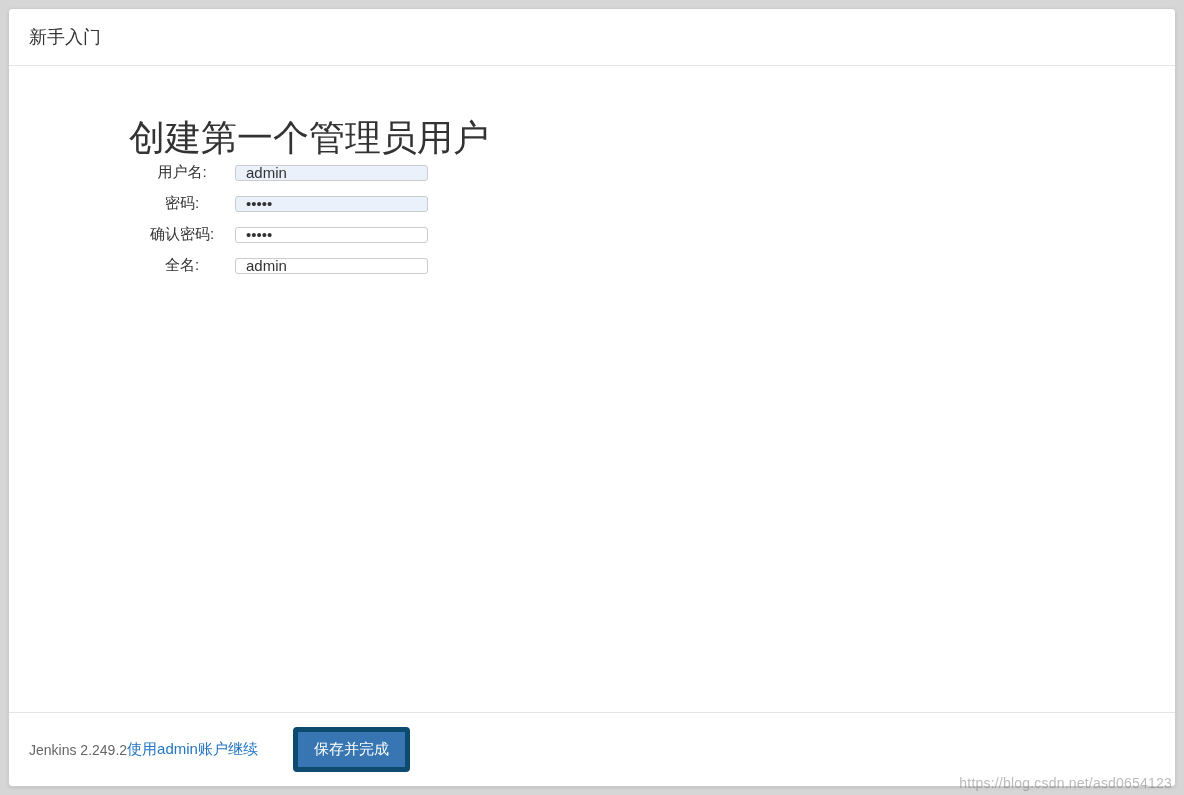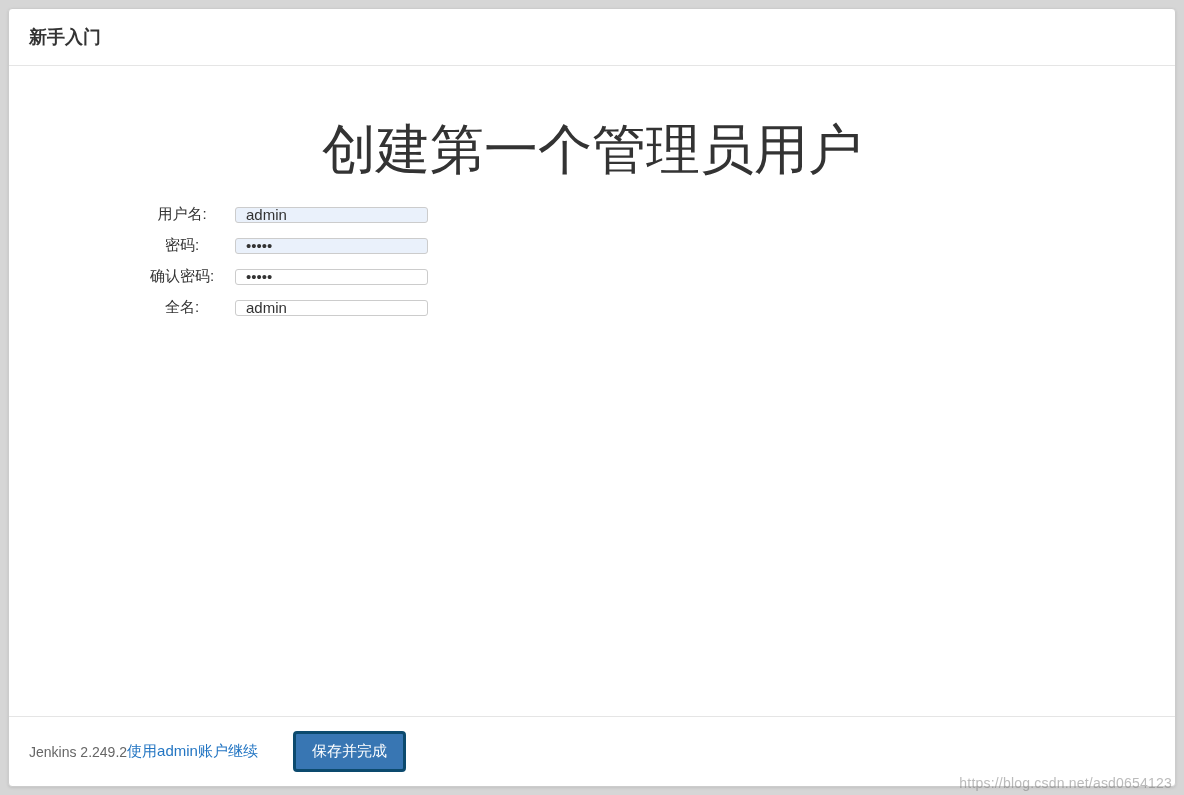--- a/index.html
+++ b/index.html
@@ -28,36 +28,35 @@
       box-shadow: 0 1px 3px rgba(0,0,0,0.1);
     }
 
     .modal-header {
       padding: 16px 20px;
       border-bottom: 1px solid #e5e5e5;
     }
 
     .modal-header-title {
       font-size: 18px;
-      font-weight: 700;
+      font-weight: 400;
       color: #333;
     }
 
     .modal-body {
       flex: 1;
       padding: 48px 120px 20px 120px;
       overflow: auto;
     }
 
     .page-title {
-      font-size: 54px;
+      font-size: 36px;
       font-weight: 400;
       color: #333;
-      margin-bottom: 18px;
-      text-align: center;
+      margin-bottom: 0;
     }
 
     .form-row {
       display: flex;
       align-items: center;
       margin-bottom: 12px;
     }
 
     .form-label {
       width: 106px;
@@ -132,21 +131,21 @@
 
     .link-continue {
       color: #2476c3;
       font-size: 15px;
       cursor: pointer;
       text-decoration: none;
     }
 
     .btn-primary {
       background: #3876b3;
-      border: 3px solid #0c4a6e;
+      border: 5px solid #0c4a6e;
       color: #fff;
       padding: 8px 16px;
       font-size: 15px;
       border-radius: 4px;
       cursor: pointer;
     }
 
     .watermark {
       position: absolute;
       right: 12px;

